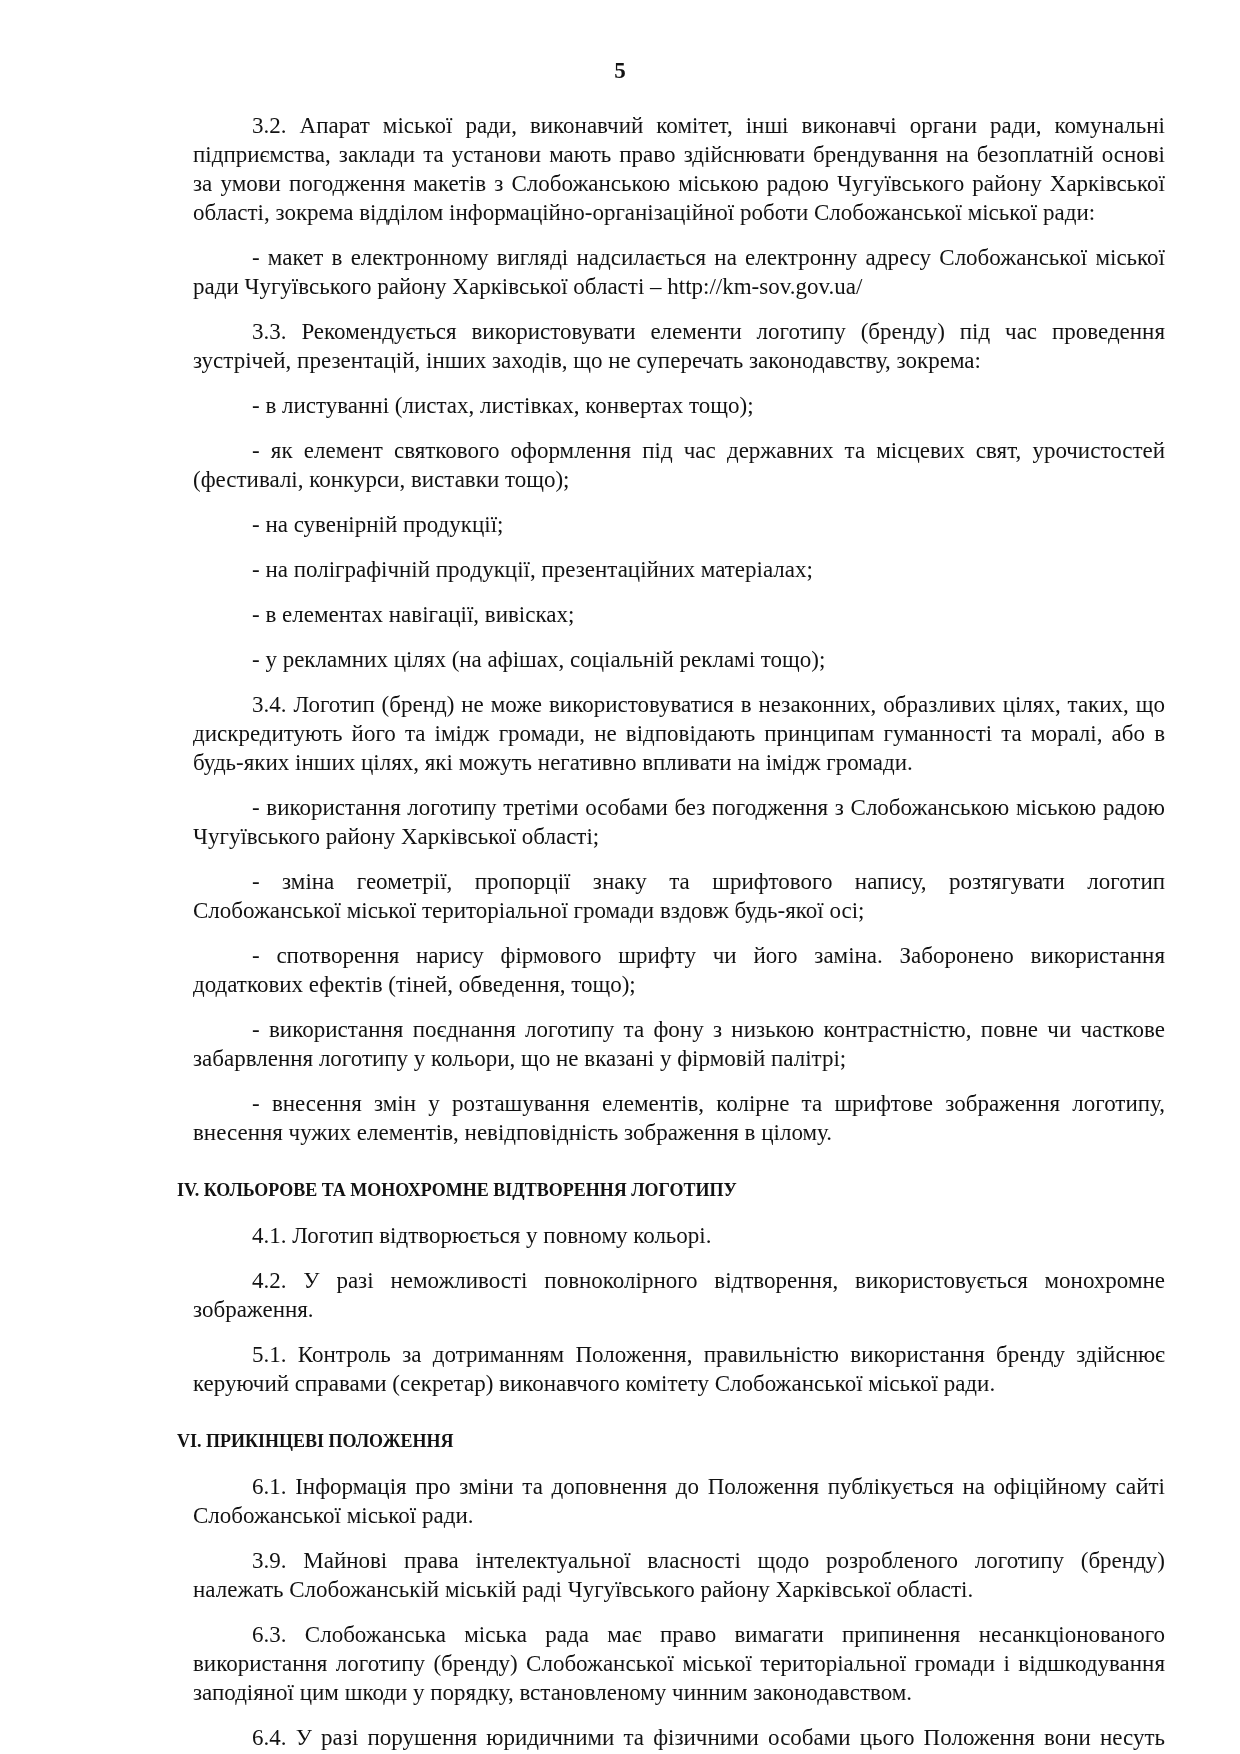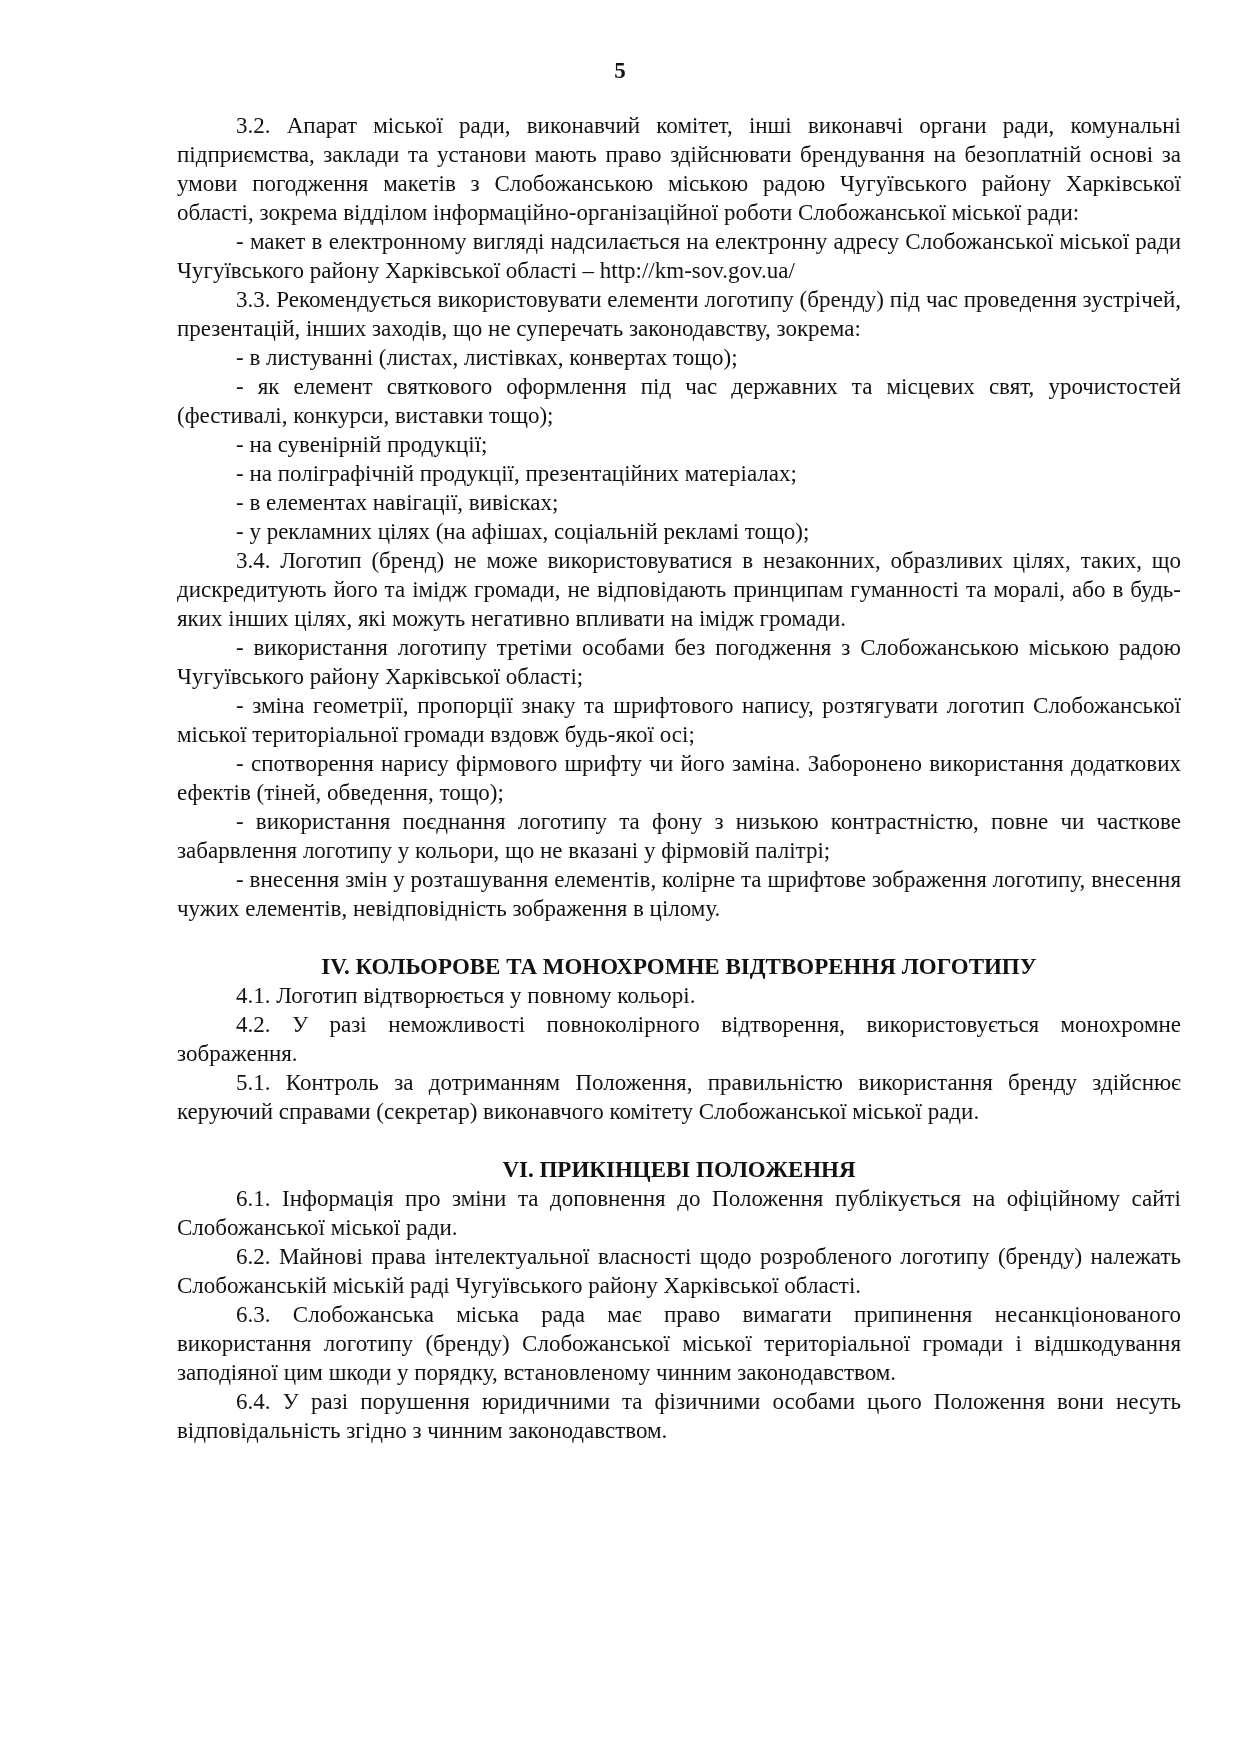--- a/index.html
+++ b/index.html
@@ -27,28 +27,28 @@
     line-height: 29px;
     font-weight: 600;
   }
   .doc {
     margin: 26px 59px 0 177px; 
     font-size: 23px;
     line-height: 29px;
     text-align: justify;
   }
   .doc p {
-    margin: 0;
+    margin: 16px;
     text-indent: 59px; 
   }
   .doc h2 {
     margin: 29px 0 0 0; 
-    font-size: 23px;
+    font-size: 18px;
     line-height: 29px;
-    text-align: center;
+    text-align: left;
     font-weight: 700;
     text-indent: 0;
   }
 </style>
 </head>
 <body>
 
 <div class="sheet">
 
   <div class="page-number">5</div>
@@ -72,18 +72,18 @@
     <p>- внесення змін у розташування елементів, колірне та шрифтове зображення логотипу, внесення чужих елементів, невідповідність зображення в цілому.</p>
 
     <h2>IV. КОЛЬОРОВЕ ТА МОНОХРОМНЕ ВІДТВОРЕННЯ ЛОГОТИПУ</h2>
     <p>4.1. Логотип відтворюється у повному кольорі.</p>
     <p>4.2. У разі неможливості повноколірного відтворення, використовується монохромне зображення.</p>
 
     <p>5.1. Контроль за дотриманням Положення, правильністю використання бренду здійснює керуючий справами (секретар) виконавчого комітету Слобожанської міської ради.</p>
 
     <h2>VI. ПРИКІНЦЕВІ ПОЛОЖЕННЯ</h2>
     <p>6.1. Інформація про зміни та доповнення до Положення публікується на офіційному сайті Слобожанської міської ради.</p>
-    <p>6.2. Майнові права інтелектуальної власності щодо розробленого логотипу (бренду) належать Слобожанській міській раді Чугуївського району Харківської області.</p>
+    <p>3.9. Майнові права інтелектуальної власності щодо розробленого логотипу (бренду) належать Слобожанській міській раді Чугуївського району Харківської області.</p>
     <p>6.3. Слобожанська міська рада має право вимагати припинення несанкціонованого використання логотипу (бренду) Слобожанської міської територіальної громади і відшкодування заподіяної цим шкоди у порядку, встановленому чинним законодавством.</p>
     <p>6.4. У разі порушення юридичними та фізичними особами цього Положення вони несуть відповідальність згідно з чинним законодавством.</p>
 
   </div>
 </div>
 
 </body></html>

